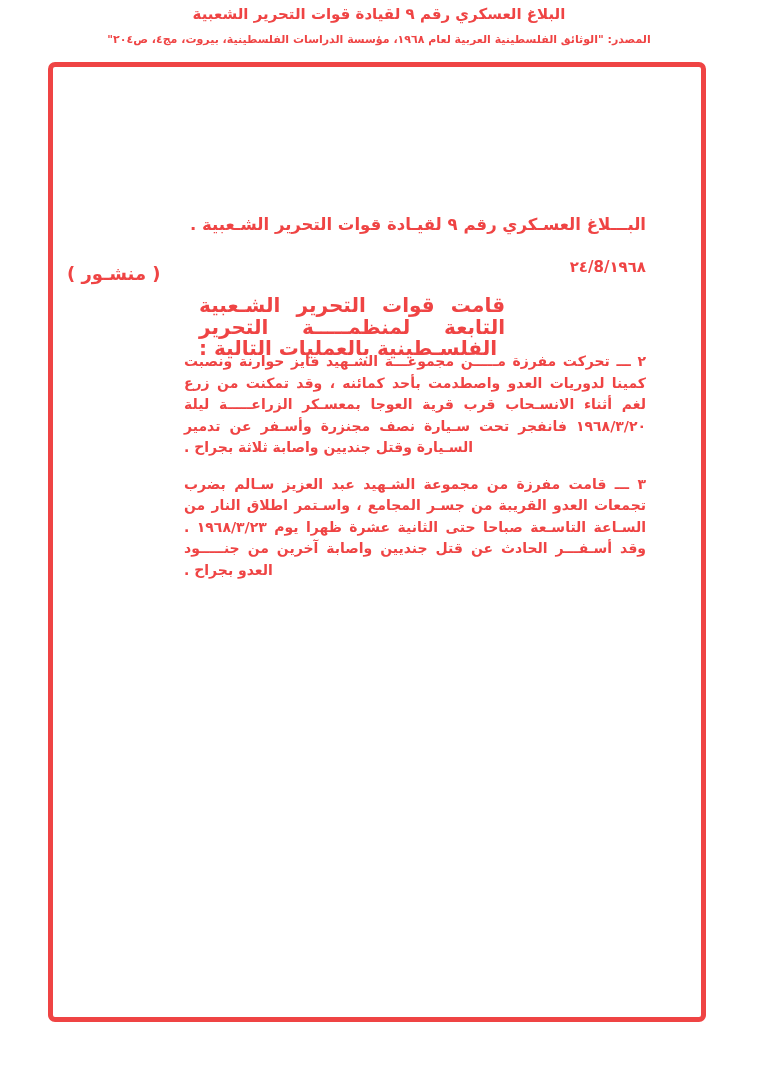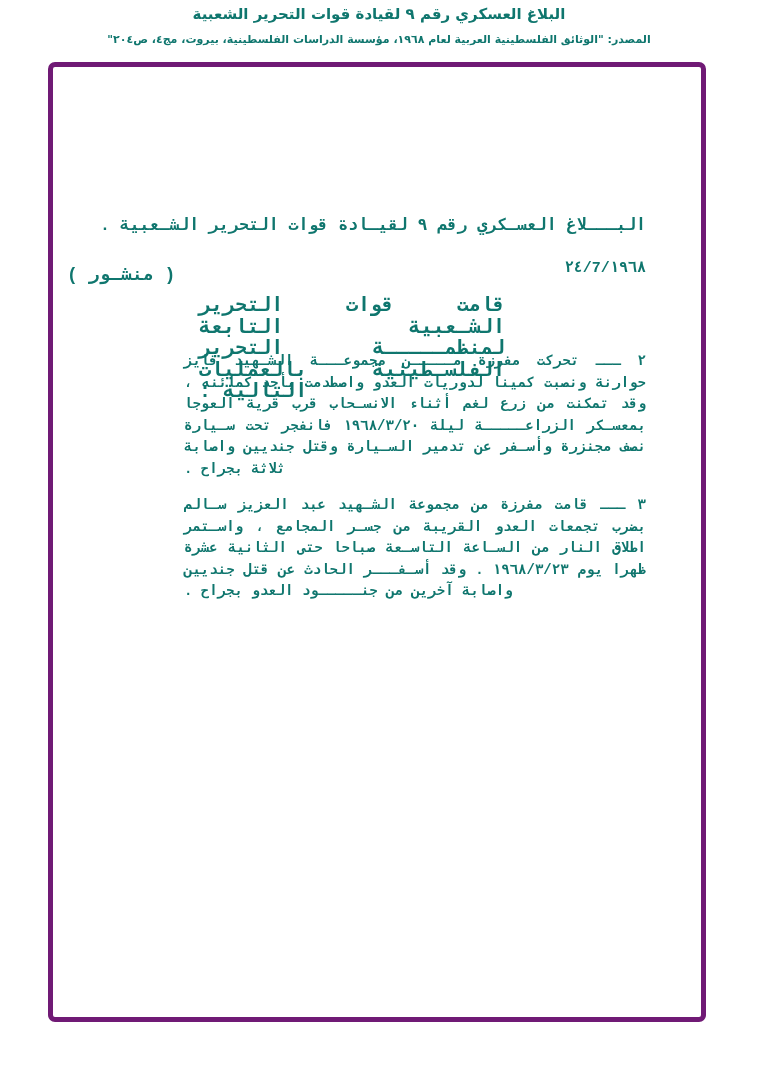--- a/index.html
+++ b/index.html
@@ -6,21 +6,21 @@
     margin: 0;
     padding: 0;
     background: #ffffff;
   }
   .canvas {
     position: relative;
     width: 758px;
     height: 1078px;
     background: #ffffff;
     font-family: "DejaVu Sans", sans-serif;
-    color: #0f766e;
+    color: #ef4444;
     overflow: hidden;
   }
   .hdr-title {
     position: absolute;
     top: 5px;
     left: 0;
     width: 758px;
     text-align: center;
     direction: rtl;
     font-size: 15px;
@@ -35,24 +35,23 @@
     direction: rtl;
     font-size: 11px;
     font-weight: bold;
   }
   .doc-frame {
     position: absolute;
     left: 48px;
     top: 62px;
     width: 648px;
     height: 950px;
-    border: 5px solid #701a75;
+    border: 5px solid #ef4444;
     border-radius: 7px;
     background: #ffffff;
-    font-family: Liberation Mono, monospace;
   }
   .doc-title {
     position: absolute;
     top: 148px;
     right: 55px;
     direction: rtl;
     font-size: 16.5px;
     font-weight: bold;
     white-space: nowrap;
   }
@@ -106,21 +105,21 @@
 <div class="canvas">
 
   <div class="hdr-title">البلاغ العسكري رقم ٩ لقيادة قوات التحرير الشعبية</div>
 
   <div class="hdr-source">المصدر: "الوثائق الفلسطينية العربية لعام ١٩٦٨، مؤسسة الدراسات الفلسطينية، بيروت، مج٤، ص٢٠٤"</div>
 
   <div class="doc-frame">
 
     <div class="doc-title">البـــلاغ العسـكري رقم ٩ لقيـادة قوات التحرير الشـعبية .</div>
 
-    <div class="doc-date">١٩٦٨/7/٢٤</div>
+    <div class="doc-date">١٩٦٨/8/٢٤</div>
 
     <div class="pub-note">( منشـور )</div>
 
     <div class="doc-intro">قامت قوات التحرير الشـعبية التابعة لمنظمـــــة التحرير الفلسـطينية بالعمليات التالية :</div>
 
     <div class="ops">
         <p>٢ ـــ تحركت مفرزة مـــــن مجموعـــة الشـهيد فايز حوارنة ونصبت كمينا لدوريات العدو واصطدمت بأحد كمائنه ، وقد تمكنت من زرع لغم أثناء الانسـحاب قرب قرية العوجا بمعسـكر الزراعـــــة ليلة ١٩٦٨/٣/٢٠ فانفجر تحت سـيارة نصف مجنزرة وأسـفر عن تدمير السـيارة وقتل جنديين واصابة ثلاثة بجراح .</p>
         <p>٣ ـــ قامت مفرزة من مجموعة الشـهيد عبد العزيز سـالم بضرب تجمعات العدو القريبة من جسـر المجامع ، واسـتمر اطلاق النار من السـاعة التاسـعة صباحا حتى الثانية عشرة ظهرا يوم ١٩٦٨/٣/٢٣ . وقد أسـفـــر الحادث عن قتل جنديين واصابة آخرين من جنـــــود العدو بجراح .</p>
       </div>
 

